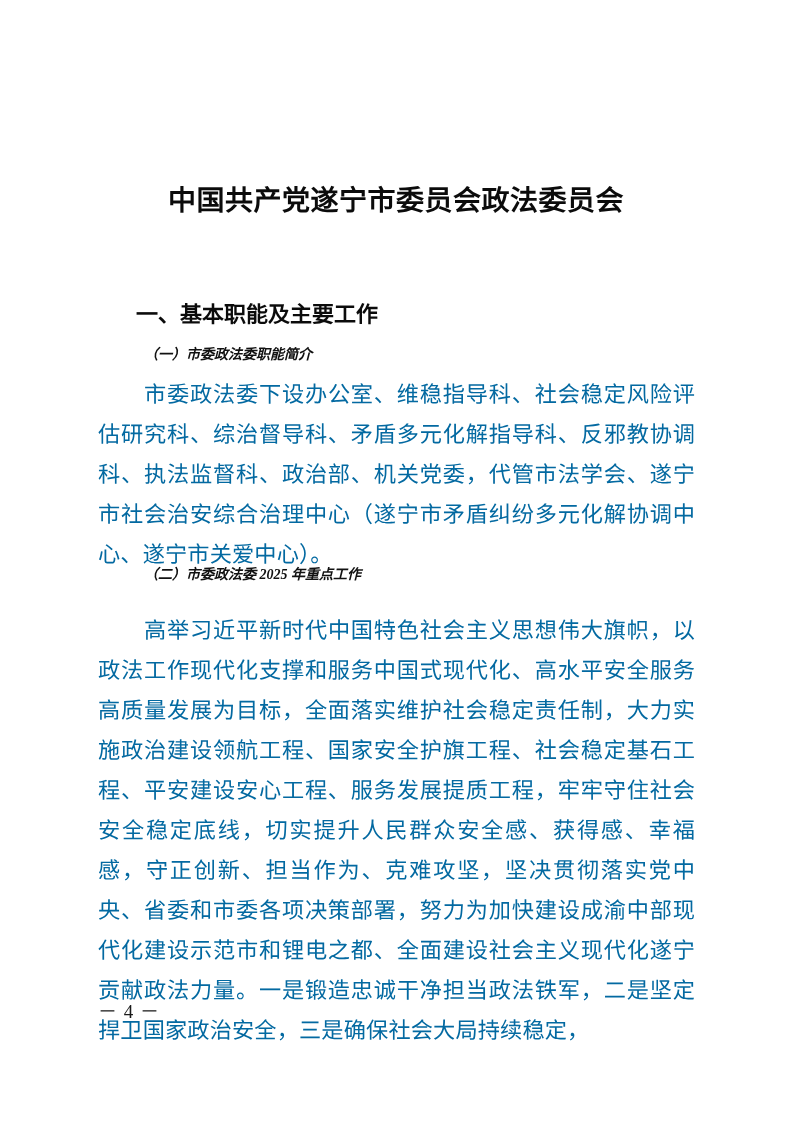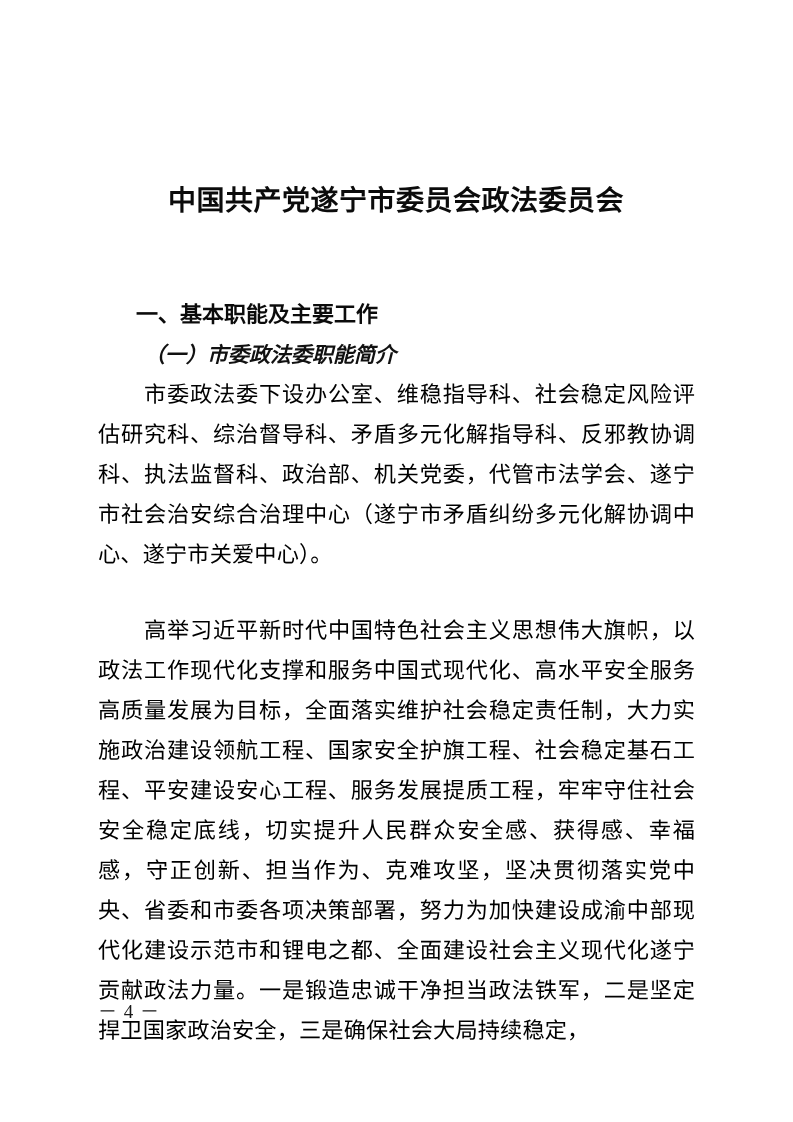--- a/index.html
+++ b/index.html
@@ -55,36 +55,36 @@
   }
 
   
   .h2-heading {
     position: absolute;
     left: 98px;
     width: 596px;
     font-family: "Liberation Serif", "DejaVu Serif", serif;
     font-style: italic;
     font-weight: 600;
-    font-size: 21px;
+    font-size: 14px;
     line-height: 40px;
     text-indent: 46px;
     color: #111111;
     white-space: nowrap;
   }
 
   
   .body-para {
     position: absolute;
     left: 98px;
     width: 597px;
     font-family: Liberation Serif, serif;
     font-size: 22.2px;
     line-height: 40px;
-    color: #000000;
+    color: #0369a1;
     text-align: justify;
     text-justify: inter-ideograph;
     text-indent: 46px;
     letter-spacing: 0.15px;
     word-break: break-all;
   }
 
   
   .page-number {
     position: absolute;
@@ -105,18 +105,19 @@
   <div class="doc-title">
     <span class="title-line">中国共产党遂宁市委员会政法委员会</span>
   </div>
 
   <div class="h1-heading" style="top:287px;">一、基本职能及主要工作</div>
 
   <div class="h2-heading" style="top:327px;">（一）市委政法委职能简介</div>
 
   <div class="body-para" style="top:367px;">市委政法委下设办公室、维稳指导科、社会稳定风险评估研究科、综治督导科、矛盾多元化解指导科、反邪教协调科、执法监督科、政治部、机关党委，代管市法学会、遂宁市社会治安综合治理中心（遂宁市矛盾纠纷多元化解协调中心、遂宁市关爱中心）。</div>
 
+  <div class="h2-heading" style="top:547px;">（二）市委政法委 2025 年重点工作</div>
 
   <div class="body-para" style="top:603px;">高举习近平新时代中国特色社会主义思想伟大旗帜，以政法工作现代化支撑和服务中国式现代化、高水平安全服务高质量发展为目标，全面落实维护社会稳定责任制，大力实施政治建设领航工程、国家安全护旗工程、社会稳定基石工程、平安建设安心工程、服务发展提质工程，牢牢守住社会安全稳定底线，切实提升人民群众安全感、获得感、幸福感，守正创新、担当作为、克难攻坚，坚决贯彻落实党中央、省委和市委各项决策部署，努力为加快建设成渝中部现代化建设示范市和锂电之都、全面建设社会主义现代化遂宁贡献政法力量。一是锻造忠诚干净担当政法铁军，二是坚定捍卫国家政治安全，三是确保社会大局持续稳定，</div>
 
   <div class="page-number">－ 4 －</div>
 
 </div>
 
 </body></html>

